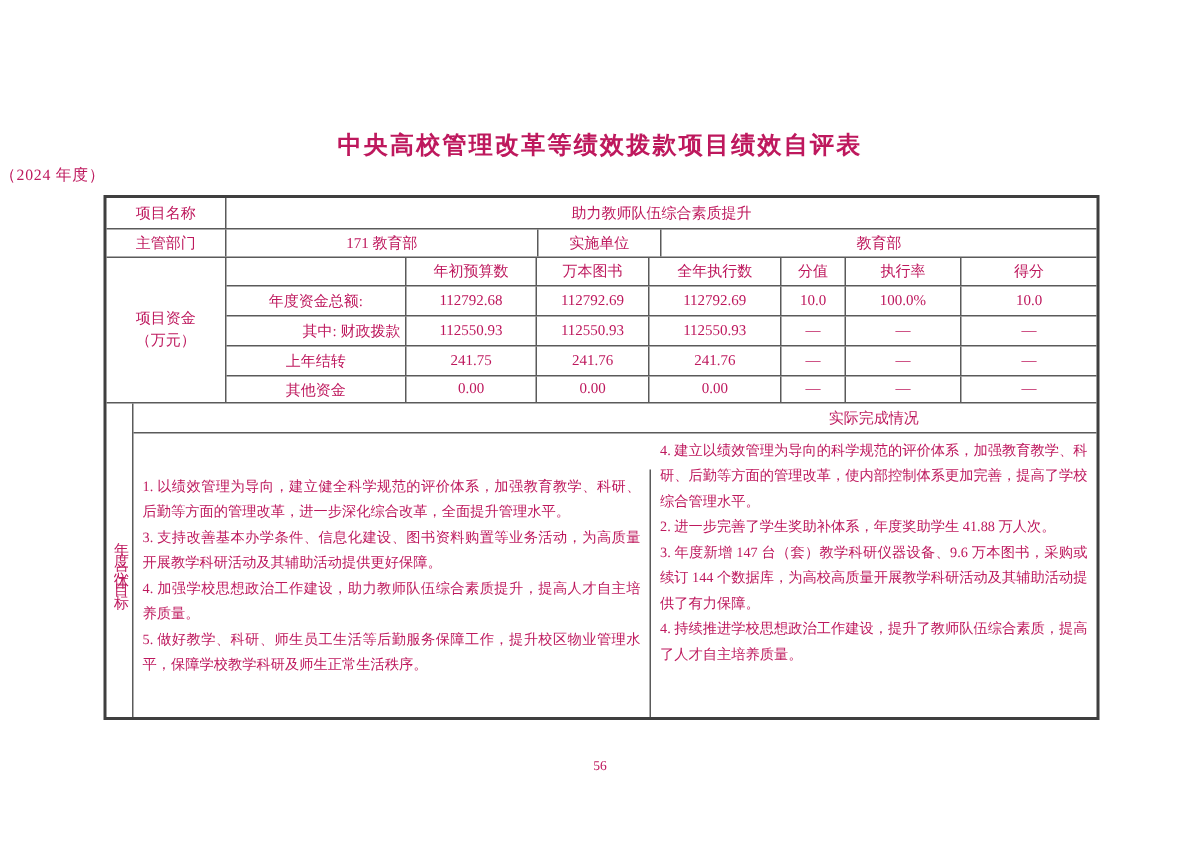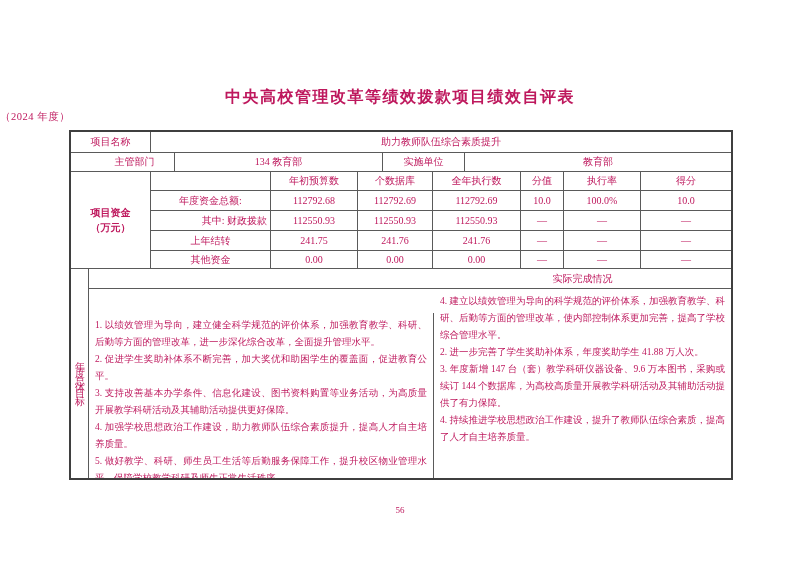--- a/index.html
+++ b/index.html
@@ -42,38 +42,37 @@
     border-right: 1px solid #5a5a5a;
     display: flex;
     align-items: center;
     justify-content: center;
     font-size: 10px;
     overflow: hidden;
     flex-shrink: 0;
   }
   .cell.last { border-right: none; flex: 1 1 auto; }
   .r1 { height: 20px; justify-content: flex-end; }
-  .r2 { height: 18px; padding-left: 24px; }
+  .r2 { height: 18px; }
   .cA { width: 80px; }
   .w208 { width: 208px; }
   .w82 { width: 82px; }
 
   
   .funds-section { display: flex; border-bottom: 1px solid #5a5a5a; }
   .funds-label {
     width: 80px;
     border-right: 1px solid #5a5a5a;
     display: flex;
     flex-direction: column;
     align-items: center;
     justify-content: center;
     font-size: 10px;
     line-height: 15px;
     box-sizing: border-box;
-    font-weight: bold;
   }
   .funds-rows { flex: 1 1 auto; display: flex; flex-direction: column; justify-content: center; }
   .fr { display: flex; border-bottom: 1px solid #5a5a5a; }
   .fr:last-child { border-bottom: none; }
   .fh { height: 18px; }
   .fd { height: 19px; }
   .fd4 { height: 17px; }
   .cB { width: 120px; }
   .cC { width: 87px; }
   .cD { width: 75px; }
@@ -132,35 +131,35 @@
 
   <div class="tbl">
 
     <div class="row r1">
       <div class="cell cA">项目名称</div>
       <div class="cell last">助力教师队伍综合素质提升</div>
     </div>
 
     <div class="row r2">
       <div class="cell cA">主管部门</div>
-      <div class="cell w208">134 教育部</div>
+      <div class="cell w208">171 教育部</div>
       <div class="cell w82">实施单位</div>
       <div class="cell last">教育部</div>
     </div>
 
     <div class="funds-section">
       <div class="funds-label">
         <div>项目资金</div>
         <div>（万元）</div>
       </div>
       <div class="funds-rows">
         <div class="fr fh">
           <div class="cell cB"></div>
           <div class="cell cC">年初预算数</div>
-          <div class="cell cD">个数据库</div>
+          <div class="cell cD">万本图书</div>
           <div class="cell cE">全年执行数</div>
           <div class="cell cF">分值</div>
           <div class="cell cG">执行率</div>
           <div class="cell last">得分</div>
         </div>
         <div class="fr fd">
           <div class="cell cB sub-label">年度资金总额:</div>
           <div class="cell cC">112792.68</div>
           <div class="cell cD">112792.69</div>
           <div class="cell cE">112792.69</div>
@@ -203,21 +202,20 @@
         <span class="vtext">年度总体目标</span>
       </div>
       <div class="goals-right">
         <div class="row gh">
           <div class="cell gExp">预期目标</div>
           <div class="cell last">实际完成情况</div>
         </div>
         <div class="row gb no-bb">
           <div class="cell gExp goal-cell">
             <div>1. 以绩效管理为导向，建立健全科学规范的评价体系，加强教育教学、科研、后勤等方面的管理改革，进一步深化综合改革，全面提升管理水平。</div>
-            <div>2. 促进学生奖助补体系不断完善，加大奖优和助困学生的覆盖面，促进教育公平。</div>
             <div>3. 支持改善基本办学条件、信息化建设、图书资料购置等业务活动，为高质量开展教学科研活动及其辅助活动提供更好保障。</div>
             <div>4. 加强学校思想政治工作建设，助力教师队伍综合素质提升，提高人才自主培养质量。</div>
             <div>5. 做好教学、科研、师生员工生活等后勤服务保障工作，提升校区物业管理水平，保障学校教学科研及师生正常生活秩序。</div>
           </div>
           <div class="cell last goal-cell">
             <div>4. 建立以绩效管理为导向的科学规范的评价体系，加强教育教学、科研、后勤等方面的管理改革，使内部控制体系更加完善，提高了学校综合管理水平。</div>
             <div>2. 进一步完善了学生奖助补体系，年度奖助学生 41.88 万人次。</div>
             <div>3. 年度新增 147 台（套）教学科研仪器设备、9.6 万本图书，采购或续订 144 个数据库，为高校高质量开展教学科研活动及其辅助活动提供了有力保障。</div>
             <div>4. 持续推进学校思想政治工作建设，提升了教师队伍综合素质，提高了人才自主培养质量。</div>
           </div>

